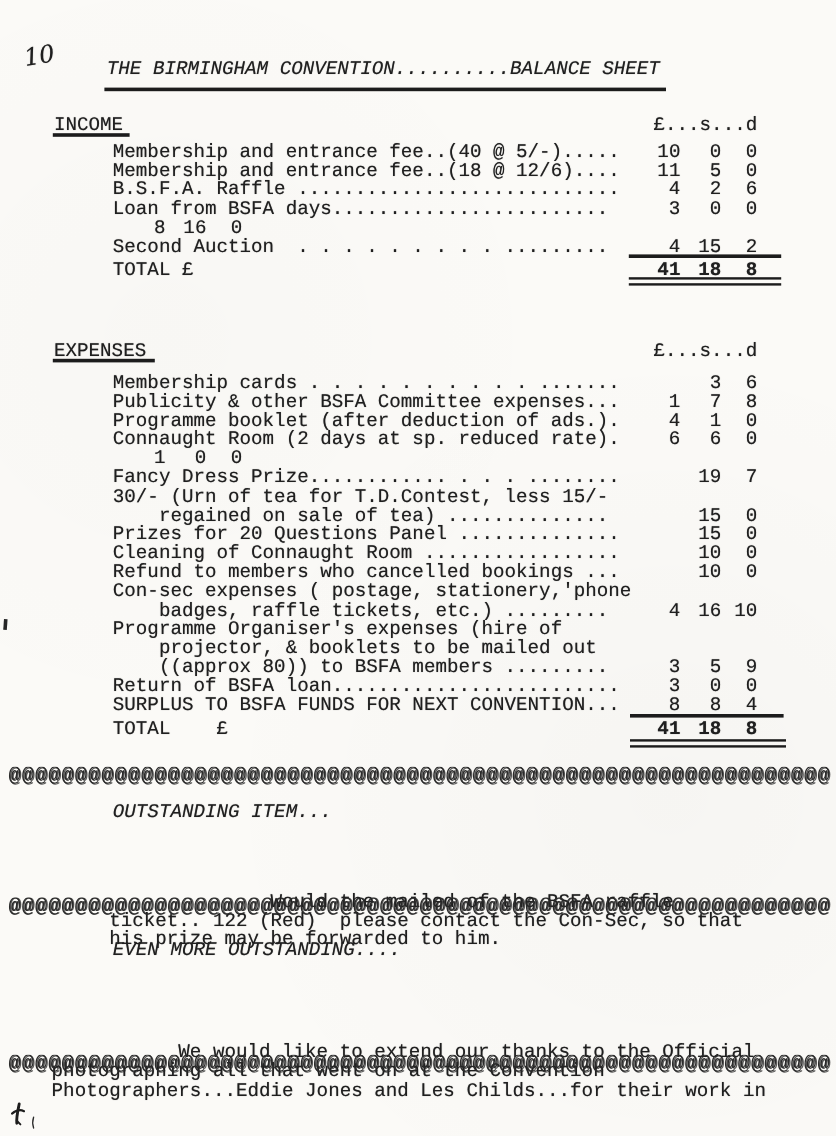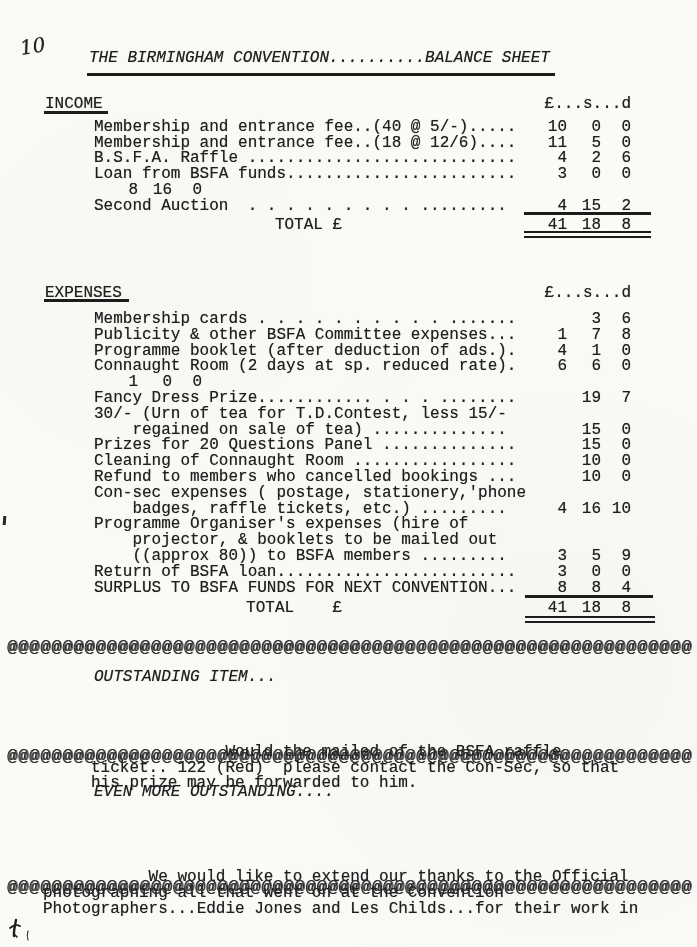--- a/index.html
+++ b/index.html
@@ -23,22 +23,22 @@
   .ledger { }
   .ledger .row { display:flex; }
   .inc-rows .row { line-height:15.7px; }
   .exp-rows .row { line-height:15.8px; }
   .lbl { flex:1 1 0; min-width:0; white-space:pre; }
   .amts { display:flex; flex:0 0 112px; width:112px; }
   .c { display:block; width:44px; text-align:right; white-space:pre; }
   .c.s { width:34px; }
   .c.d { width:34px; padding-right:4px; }
   .total-row { display:flex; line-height:15.7px; }
-  .total-row .amts { font-weight:normal; }
-  .tlabel { flex:1 1 0; text-align:center; white-space:pre; }
+  .total-row .amts { font-weight:bold; }
+  .tlabel { flex:1 1 0; text-align:left; white-space:pre; }
   .inc-total { padding-top:3.5px; }
   .exp-total { padding-top:5px; }
   .sep {
     position:absolute; left:7px; width:688px; line-height:17px;
     font-size:17px; font-weight:bold; letter-spacing:0.85px; color:#2a2a2a;
     text-shadow:0.9px 0.3px 0 rgba(35,35,35,0.75); white-space:pre; overflow:hidden;
   }
   .para { white-space:pre; }
   .para1 .pline { line-height:15.7px; white-space:pre; }
   .para2 .pline { line-height:16px; white-space:pre; }
@@ -84,21 +84,21 @@
         <div class="row">
           <span class="lbl">B.S.F.A. Raffle ............................</span>
           <span class="amts">
             <span class="c p">4</span>
             <span class="c s">2</span>
             <span class="c d">6</span>
           </span>
         </div>
 
         <div class="row">
-          <span class="lbl">Loan from BSFA funds........................</span>
+          <span class="lbl">Loan from BSFA days........................</span>
           <span class="amts">
             <span class="c p">3</span>
             <span class="c s">0</span>
             <span class="c d">0</span>
           </span>
         </div>
 
         <div class="row">
           <span class="amts">
             <span class="c p">8</span>

